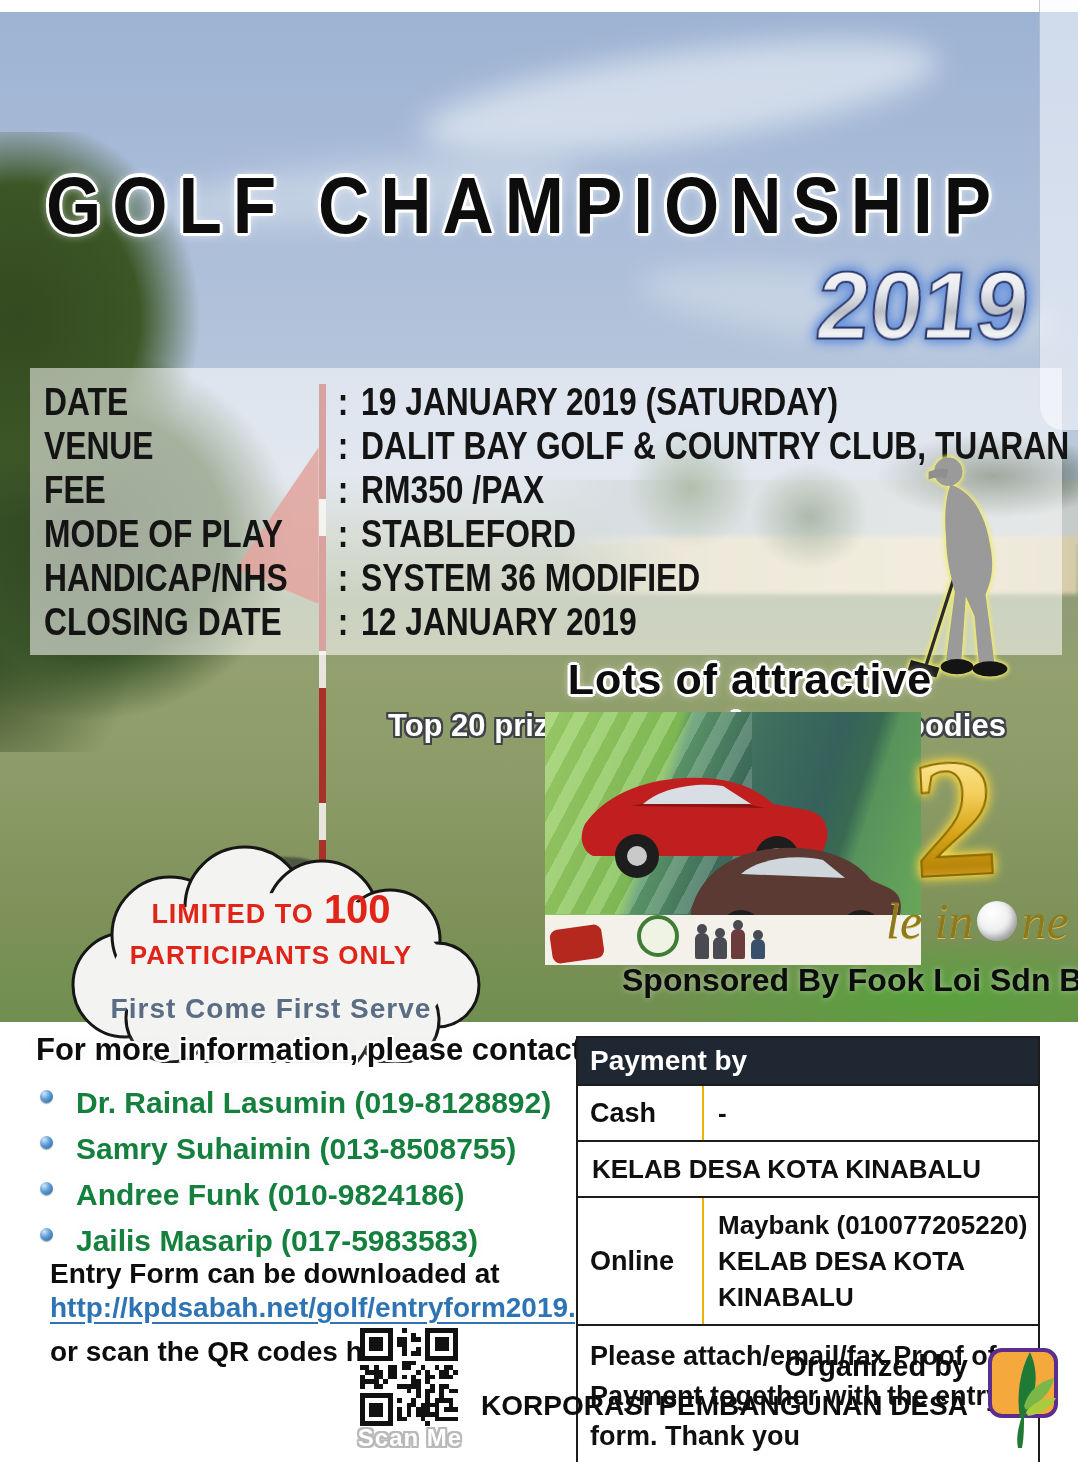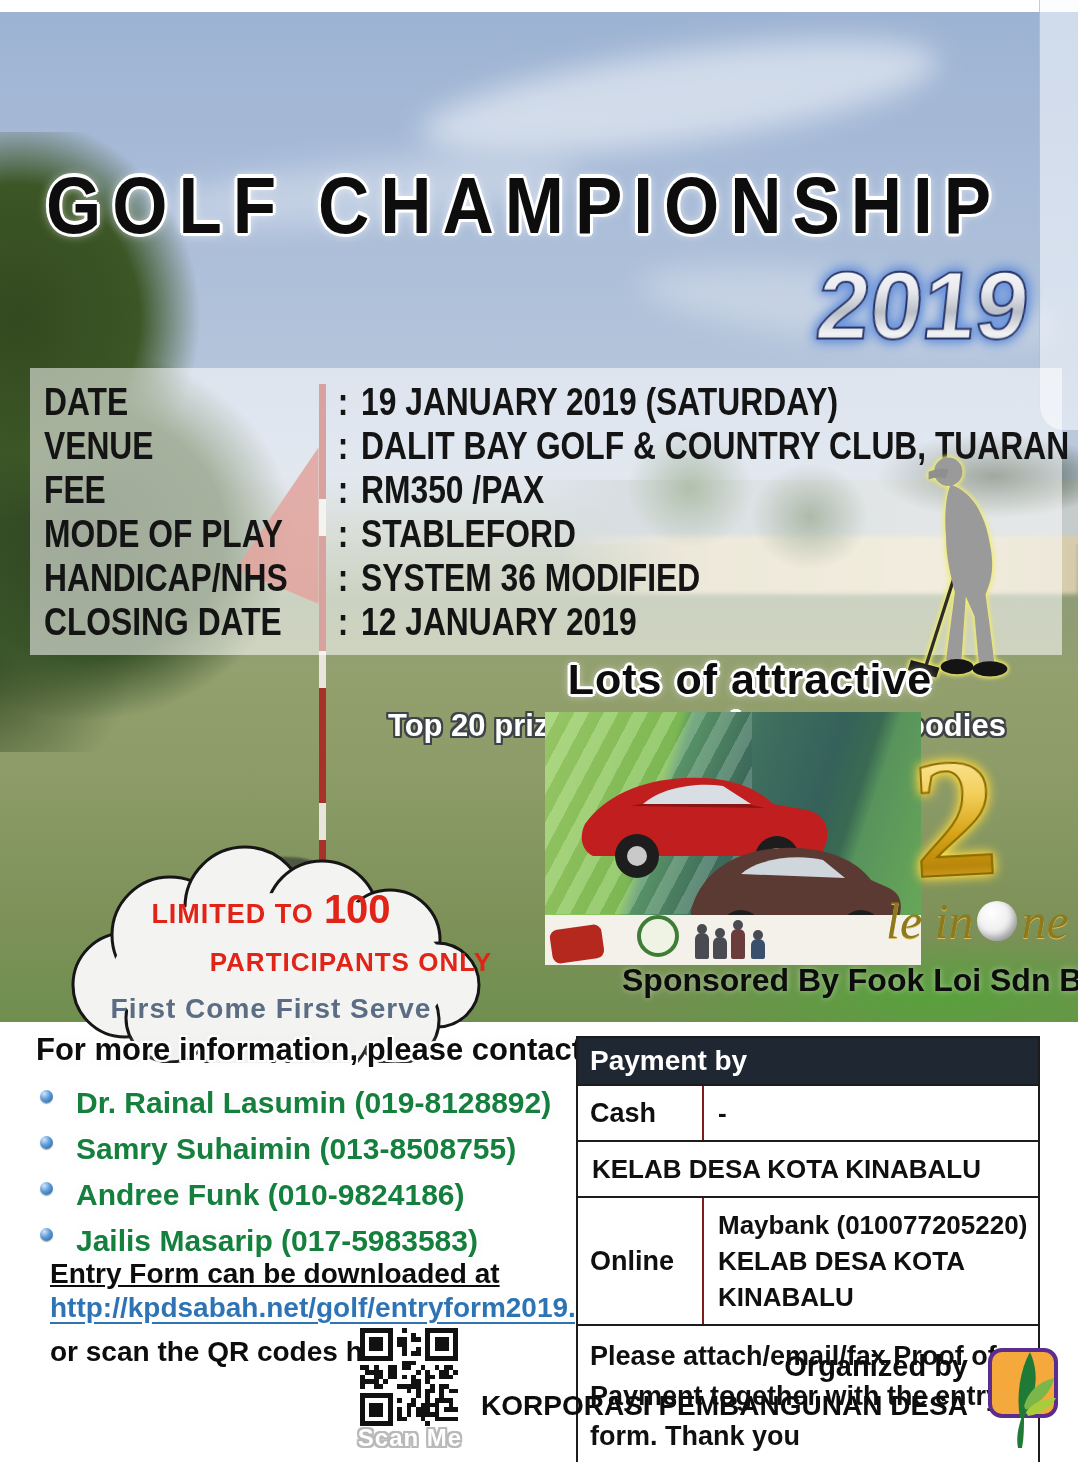--- a/index.html
+++ b/index.html
@@ -87,44 +87,44 @@
     background:radial-gradient(circle at 35% 30%,#ffffff 0%,#f0f0f0 45%,#b9b9b9 100%);box-shadow:inset -3px -4px 6px rgba(0,0,0,.25);}
 
   .sponsor{position:absolute;left:622px;top:962px;font-size:32px;font-weight:bold;color:#0c0c0c;white-space:nowrap;
     text-shadow:0 0 6px rgba(255,255,255,.45);}
 
   
   .cloud-wrap{position:absolute;left:50px;top:835px;width:442px;height:228px;}
   .cloud-wrap svg{position:absolute;left:0;top:0;}
   .cloud-l1{position:absolute;left:0;top:52px;width:100%;text-align:center;color:#e02418;font-weight:bold;font-size:27px;letter-spacing:1px;}
   .cloud-l1 .big{font-size:40px;margin-left:10px;letter-spacing:0;}
-  .cloud-l2{position:absolute;left:0;top:112px;width:100%;text-align:right;color:#e02418;font-weight:bold;font-size:26px;letter-spacing:1px;}
+  .cloud-l2{position:absolute;left:0;top:105px;width:100%;text-align:center;color:#e02418;font-weight:bold;font-size:26px;letter-spacing:1px;}
   .cloud-l3{position:absolute;left:0;top:158px;width:100%;text-align:center;color:#5a6d84;font-weight:bold;font-size:28px;letter-spacing:1px;}
 
   
   .contact-head{position:absolute;left:36px;top:1032px;font-size:31px;font-weight:bold;color:#0d0d0d;}
   .contact-list{position:absolute;left:36px;top:1080px;width:520px;}
   .contact-item{position:relative;padding-left:40px;height:46px;line-height:46px;font-size:30px;font-weight:bold;color:#15803d;white-space:nowrap;}
   .sphere{position:absolute;left:4px;top:10px;width:13px;height:13px;border-radius:50%;
     background:radial-gradient(circle at 32% 28%,#cfe6ff 0%,#5d9bd4 45%,#1f5d99 100%);box-shadow:0 1px 1px rgba(0,0,0,.35);}
   .ow2{text-shadow:-2px -2px 0 #fff,2px -2px 0 #fff,-2px 2px 0 #fff,2px 2px 0 #fff,0 0 8px rgba(230,235,245,.9);}
 
-  .entry-1{position:absolute;left:50px;top:1258px;font-size:28px;font-weight:bold;color:#0d0d0d;text-decoration:underline;}
+  .entry-1{position:absolute;left:50px;top:1258px;font-size:28px;font-weight:bold;color:#0d0d0d;}
   .entry-link{position:absolute;left:50px;top:1292px;font-size:28px;font-weight:bold;color:#2e74b5;text-decoration:underline;text-underline-offset:5px;}
   .entry-2{position:absolute;left:50px;top:1336px;font-size:28px;font-weight:bold;color:#0d0d0d;}
   .qr{position:absolute;left:360px;top:1328px;width:98px;height:98px;background:#fff;}
   .qr svg{width:98px;height:98px;shape-rendering:crispEdges;}
   .scanme{position:absolute;left:352px;top:1424px;width:116px;text-align:center;font-size:24px;font-weight:bold;color:#ffffff;letter-spacing:1px;
     text-shadow:-2px -2px 0 #b9b9b9,2px -2px 0 #b9b9b9,-2px 2px 0 #b9b9b9,2px 2px 0 #b9b9b9,0 -2px 0 #b9b9b9,0 2px 0 #b9b9b9,-2px 0 0 #b9b9b9,2px 0 0 #b9b9b9;}
 
   
   .pay{position:absolute;left:576px;top:1036px;width:460px;border:2px solid #1c1c1c;background:#fff;}
   .pay-header{background:#1f2733;color:#ffffff;font-size:28px;font-weight:bold;padding:7px 0 7px 12px;}
   .pay-row{display:flex;border-top:2px solid #1c1c1c;}
-  .pay-method{width:112px;flex:0 0 112px;border-right:2px solid #7f1d1d;font-size:27px;font-weight:bold;color:#101010;
+  .pay-method{width:112px;flex:0 0 112px;border-right:2px solid #eab308;font-size:27px;font-weight:bold;color:#101010;
     display:flex;align-items:center;padding-left:12px;}
   .pay-detail{flex:1;font-size:26px;font-weight:bold;color:#101010;display:flex;flex-direction:column;justify-content:center;
     padding:9px 6px 9px 14px;line-height:36px;}
   .pay-note{border-top:2px solid #1c1c1c;font-size:27px;font-weight:bold;color:#101010;padding:10px 10px 12px 12px;line-height:40px;}
 
   .organized{position:absolute;left:576px;top:1340px;width:486px;display:flex;justify-content:flex-end;align-items:flex-start;gap:16px;}
   .org-text{text-align:right;padding-top:6px;}
   .org-l1{font-size:29px;font-weight:bold;color:#0d0d0d;line-height:40px;}
   .org-l2{font-size:28px;font-weight:bold;color:#0d0d0d;line-height:40px;white-space:nowrap;}
   .kpd-logo{width:78px;height:110px;flex:0 0 78px;}

